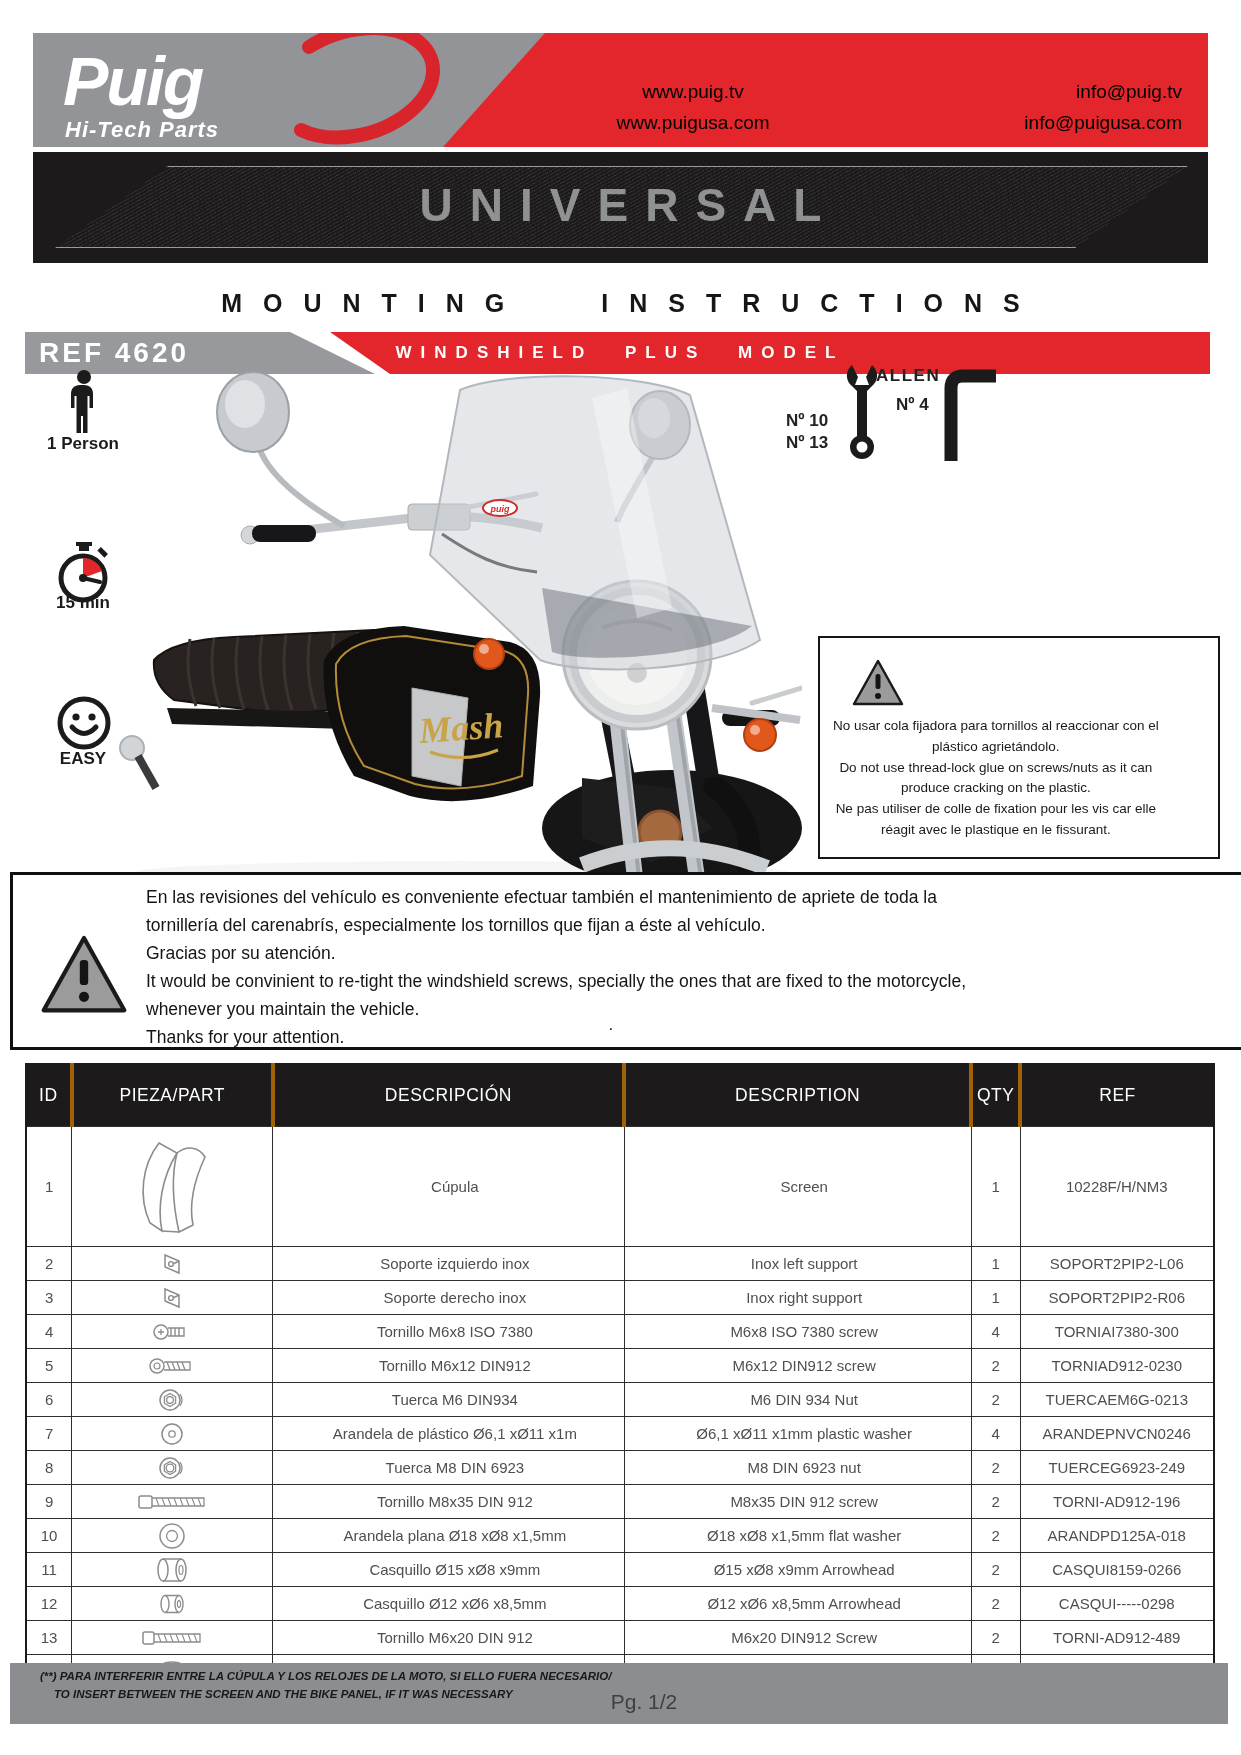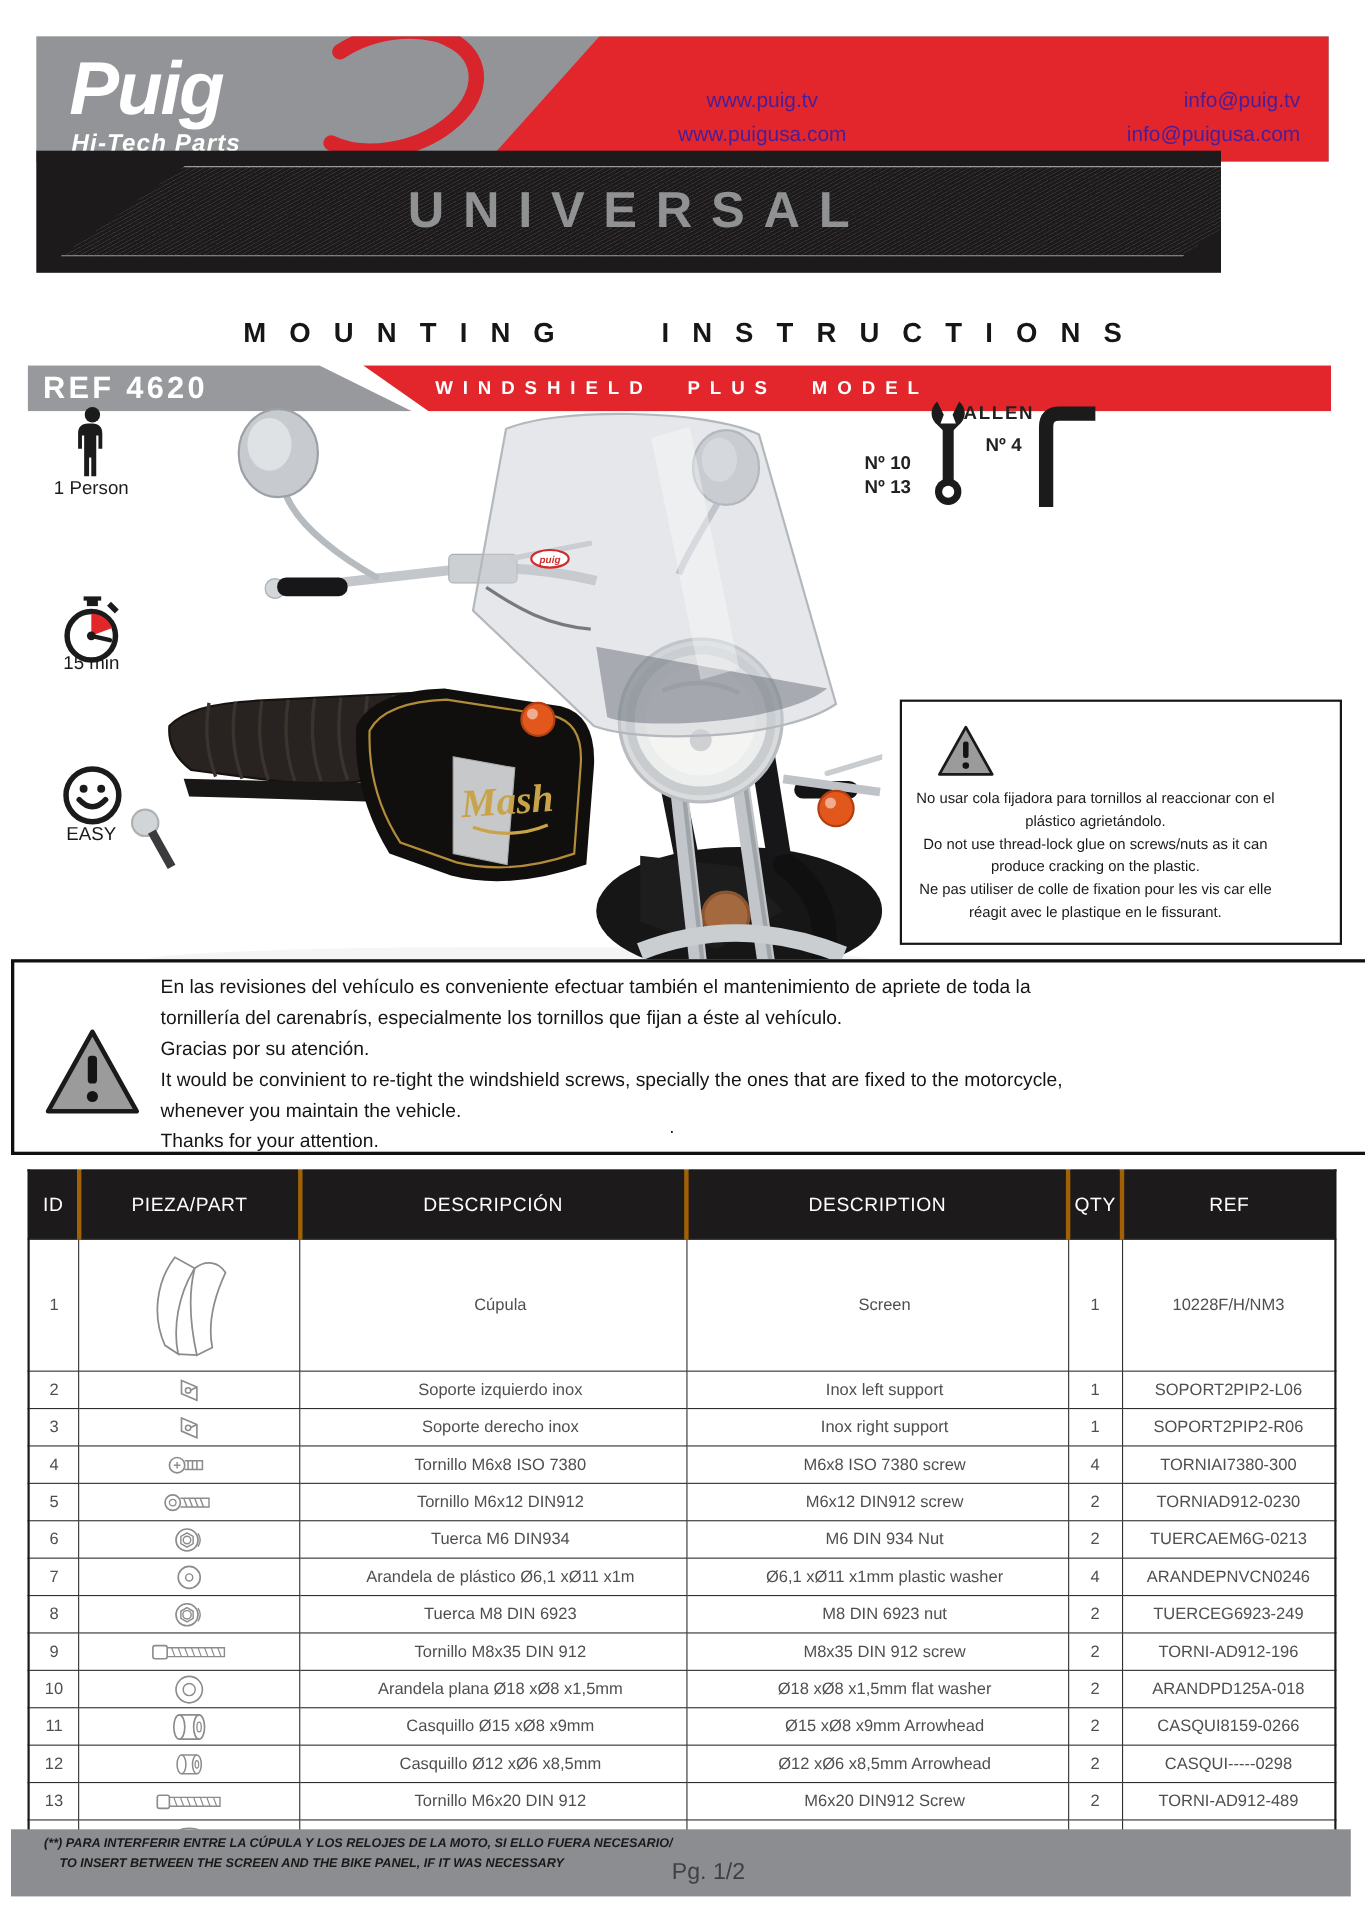--- a/index.html
+++ b/index.html
@@ -5,39 +5,39 @@
   html,body{margin:0;padding:0;background:#ffffff;}
   .page{position:relative;width:1241px;height:1755px;background:#fff;overflow:hidden;
         font-family:"Liberation Sans", sans-serif;}
   .abs{position:absolute;}
   
   .band-top{background:#929497;overflow:hidden;}
   .band-top .red{position:absolute;inset:0;background:#e2262b;
         clip-path:polygon(512px 0,100% 0,100% 100%,410px 100%);}
   .brand{color:#fff;font-weight:bold;font-style:italic;font-size:68px;letter-spacing:-2px;line-height:1;}
   .tagline{color:#fff;font-weight:bold;font-style:italic;font-size:22px;letter-spacing:1px;}
-  .contact{color:#4c1d95;font-size:19px;line-height:31px;}
+  .contact{color:#000000;font-size:19px;line-height:31px;}
   
   .band-uni{background:#1d1a1b;overflow:hidden;}
   .hatch{position:absolute;left:135px;top:14px;width:1020px;height:80px;
         transform:skewX(-54deg);transform-origin:0 0;
         border-top:1px solid rgba(255,255,255,.55);border-bottom:1px solid rgba(255,255,255,.55);
         background:repeating-linear-gradient(115deg, rgba(255,255,255,.15) 0 1px, transparent 1px 6px);}
   .uni-text{width:100%;text-align:center;font-size:46px;font-weight:bold;color:#909193;
         letter-spacing:17px;padding-left:17px;box-sizing:border-box;}
   
   .mounting{width:1175px;text-align:center;font-size:25px;font-weight:bold;color:#161616;
         letter-spacing:21px;word-spacing:48px;padding-left:21px;box-sizing:border-box;white-space:nowrap;}
   .ref-gray{background:#97999c;clip-path:polygon(0 0,265px 0,350px 100%,0 100%);
         color:#fff;font-size:28px;font-weight:bold;letter-spacing:3px;line-height:42px;padding-left:14px;box-sizing:border-box;}
   .ref-red{background:#e2262b;clip-path:polygon(25px 0,100% 0,100% 100%,85px 100%);}
   .ref-model{width:1190px;text-align:center;color:#fff;font-size:17px;font-weight:bold;
         letter-spacing:9px;word-spacing:18px;line-height:42px;white-space:nowrap;}
   
-  .badge-label{width:110px;text-align:center;font-size:17px;font-weight:normal;color:#1b1b1b;}
+  .badge-label{width:110px;text-align:center;font-size:17px;font-weight:bold;color:#1b1b1b;}
   .tool-label{font-size:17px;font-weight:bold;color:#222;white-space:nowrap;}
   
   .glue-box{border:2.5px solid #161616;background:#fff;}
   .glue-text div{font-size:13.5px;line-height:20.8px;color:#1a1a1a;white-space:nowrap;}
   .maint-box{border:3px solid #101010;background:#fff;}
   .maint-text div{font-size:17.5px;line-height:28px;color:#151515;white-space:nowrap;}
   
   table.parts{border-collapse:collapse;width:1190px;table-layout:fixed;}
   table.parts{border:2px solid #1a1a1a;}
   table.parts th{background:#1c1a1b;color:#fff;font-weight:400;font-size:17.5px;height:59px;letter-spacing:.5px;}
@@ -67,21 +67,21 @@
     <div class="abs contact" style="left:520px;top:43px;width:280px;text-align:center;">
       <div>www.puig.tv</div>
       <div>www.puigusa.com</div>
     </div>
     <div class="abs contact" style="right:26px;top:43px;width:280px;text-align:right;">
       <div>info@puig.tv</div>
       <div>info@puigusa.com</div>
     </div>
   </div>
 
-  <div class="abs band-uni" style="left:33px;top:137px;width:1077px;height:111px;">
+  <div class="abs band-uni" style="left:33px;top:152px;width:1175px;height:111px;">
     <div class="hatch"></div>
     <div class="abs uni-text" style="top:26px;left:0;">UNIVERSAL</div>
   </div>
 
   <div class="abs mounting" style="left:33px;top:289px;">MOUNTING INSTRUCTIONS</div>
 
   <div class="abs" style="left:25px;top:332px;width:1190px;height:42px;">
     <div class="abs ref-red" style="left:280px;right:5px;top:0;height:42px;"></div>
     <div class="abs ref-gray" style="left:0;top:0;width:350px;height:42px;">REF 4620</div>
     <div class="abs ref-model" style="left:0;top:0;">WINDSHIELD PLUS MODEL</div>

